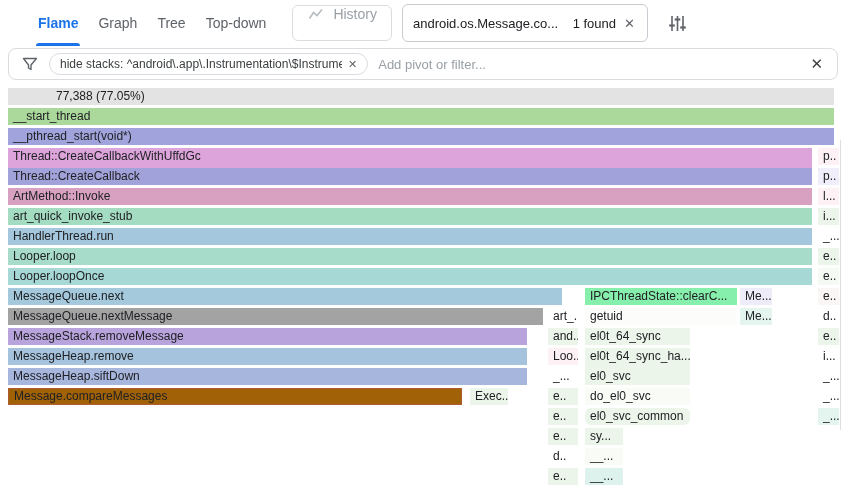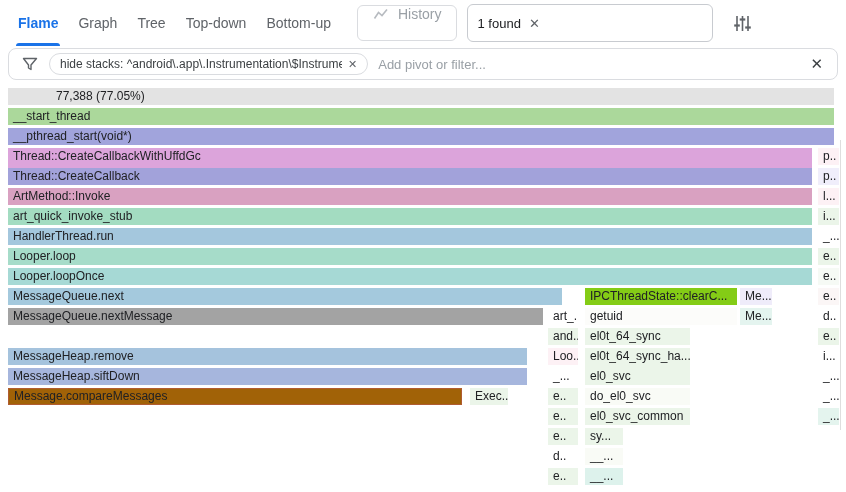--- a/index.html
+++ b/index.html
@@ -1,21 +1,21 @@
 <!DOCTYPE html>
 <html><head>
 <meta charset="utf-8">
 <style>
   * { margin:0; padding:0; box-sizing:border-box; }
   html,body { background:#fff; }
   body { font-family:"Liberation Sans", sans-serif; color:#202124; }
   .app { position:relative; width:846px; height:492px; background:#fff; overflow:hidden; }
 
   
-  .topbar { position:relative; height:46px; display:flex; align-items:center; padding-left:8px; }
+  .topbar { position:relative; height:46px; display:flex; align-items:center; padding-left:28px; }
   .tabs { display:flex; height:100%; }
   .tab { position:relative; border:none; background:none; font-family:inherit;
          font-size:14px; color:#5f6368; padding:0 10px; height:100%; cursor:pointer; }
   .tab.active { color:#1a73e8; font-weight:bold; }
   .tab.active::after { content:""; position:absolute; left:8px; right:8px; bottom:0;
          height:3px; background:#1a73e8; border-radius:3px 3px 0 0; }
   .history-btn { display:flex; align-items:flex-start; gap:8px; margin-left:16px;
          height:36px; padding:0 14px; border:1px solid #dadce0; border-radius:6px;
          background:#fff; color:#9aa0a6; font-family:inherit; font-size:14px; }
   .searchbox { display:flex; align-items:center; margin-left:10px; width:246px; height:38px;
@@ -50,31 +50,31 @@
 <body>
 
 <div class="app">
 
   <header class="topbar">
     <nav class="tabs">
         <button class="tab active">Flame</button>
         <button class="tab">Graph</button>
         <button class="tab">Tree</button>
         <button class="tab">Top-down</button>
-        <button class="tab">Bottom-up</button>
       </nav>
 
     <button class="history-btn">
       <svg width="18" height="16" viewBox="0 0 16 16">
         <polyline points="1.5,12.5 5.5,6.5 9,9.5 14,3.5" fill="none" stroke="#b7bbc0" stroke-width="1.6"></polyline>
       </svg>
       <span>History</span>
     </button>
 
     <div class="searchbox">
+      <span class="search-value">android.os.Message.co...</span>
       <span class="search-count">1 found</span>
       <span class="icon-x">✕</span>
     </div>
 
     <span class="tune-wrap">
       <svg width="22" height="22" viewBox="0 0 22 22">
         <g stroke="#5f6368" stroke-width="1.6" fill="none">
           <line x1="6" y1="4" x2="6" y2="19"></line>
           <line x1="3.2" y1="13.5" x2="8.8" y2="13.5" stroke-width="2.2"></line>
           <line x1="11.5" y1="4" x2="11.5" y2="19"></line>
@@ -113,46 +113,47 @@
       <div class="frame" style="left: 818px; top: 100px; width: 21px; height: 17px; background: rgb(253, 241, 245);">l...</div>
       <div class="frame" style="left: 8px; top: 120px; width: 804px; height: 17px; background: rgb(163, 220, 193);">art_quick_invoke_stub</div>
       <div class="frame" style="left: 818px; top: 120px; width: 21px; height: 17px; background: rgb(235, 245, 233);">i...</div>
       <div class="frame" style="left: 8px; top: 140px; width: 804px; height: 17px; background: rgb(164, 199, 221);">HandlerThread.run</div>
       <div class="frame" style="left: 818px; top: 140px; width: 21px; height: 17px; background: rgb(255, 255, 255);">_...</div>
       <div class="frame" style="left: 8px; top: 160px; width: 804px; height: 17px; background: rgb(166, 220, 201);">Looper.loop</div>
       <div class="frame" style="left: 818px; top: 160px; width: 21px; height: 17px; background: rgb(235, 245, 233);">e..</div>
       <div class="frame" style="left: 8px; top: 180px; width: 804px; height: 17px; background: rgb(166, 217, 213);">Looper.loopOnce</div>
       <div class="frame" style="left: 818px; top: 180px; width: 21px; height: 17px; background: rgb(246, 250, 245);">e..</div>
       <div class="frame" style="left: 8px; top: 200px; width: 554px; height: 17px; background: rgb(164, 201, 221);">MessageQueue.next</div>
-      <div class="frame" style="left: 585px; top: 200px; width: 152px; height: 17px; background: #84cc16;">IPCThreadState::clearC...</div>
+      <div class="frame" style="left: 585px; top: 200px; width: 152px; height: 17px; background: #86efac;">IPCThreadState::clearC...</div>
       <div class="frame" style="left: 740px; top: 200px; width: 32px; height: 17px; background: rgb(239, 236, 250);">Me...</div>
       <div class="frame" style="left: 818px; top: 200px; width: 21px; height: 17px; background: rgb(251, 246, 246);">e..</div>
       <div class="frame" style="left: 8px; top: 220px; width: 535px; height: 17px; background: #a3a3a3;">MessageQueue.nextMessage</div>
       <div class="frame" style="left: 548px; top: 220px; width: 30px; height: 17px; background: rgb(255, 255, 255);">art_...</div>
       <div class="frame" style="left: 585px; top: 220px; width: 152px; height: 17px; background: rgb(252, 252, 250);">getuid</div>
       <div class="frame" style="left: 740px; top: 220px; width: 32px; height: 17px; background: rgb(228, 244, 239);">Me...</div>
       <div class="frame" style="left: 818px; top: 220px; width: 21px; height: 17px; background: rgb(255, 255, 255);">d..</div>
+      <div class="frame" style="left: 8px; top: 240px; width: 519px; height: 17px; background: rgb(185, 163, 221);">MessageStack.removeMessage</div>
       <div class="frame" style="left: 548px; top: 240px; width: 30px; height: 17px; background: rgb(235, 245, 233);">and...</div>
       <div class="frame" style="left: 585px; top: 240px; width: 105px; height: 17px; background: rgb(235, 245, 233);">el0t_64_sync</div>
       <div class="frame" style="left: 818px; top: 240px; width: 21px; height: 17px; background: rgb(235, 245, 233);">e..</div>
       <div class="frame" style="left: 8px; top: 260px; width: 519px; height: 17px; background: rgb(165, 195, 221);">MessageHeap.remove</div>
       <div class="frame" style="left: 548px; top: 260px; width: 30px; height: 17px; background: rgb(253, 241, 245);">Loo...</div>
       <div class="frame" style="left: 585px; top: 260px; width: 105px; height: 32px; background: rgb(235, 245, 233);">el0t_64_sync_ha...</div>
       <div class="frame" style="left: 818px; top: 260px; width: 21px; height: 17px; background: rgb(255, 255, 255);">i...</div>
       <div class="frame" style="left: 8px; top: 280px; width: 519px; height: 17px; background: rgb(166, 182, 221);">MessageHeap.siftDown</div>
       <div class="frame" style="left: 548px; top: 280px; width: 30px; height: 17px; background: rgb(255, 255, 255);">_...</div>
       <div class="frame" style="left: 585px; top: 280px; width: 105px; height: 17px; background: rgb(235, 245, 233);">el0_svc</div>
       <div class="frame" style="left: 818px; top: 280px; width: 21px; height: 17px; background: rgb(255, 255, 255);">_...</div>
       <div class="frame selected" style="left: 8px; top: 300px; width: 454px; height: 17px; background: #a16207;">Message.compareMessages</div>
       <div class="frame" style="left: 470px; top: 300px; width: 38px; height: 17px; background: rgb(235, 245, 233);">Exec...</div>
       <div class="frame" style="left: 548px; top: 300px; width: 30px; height: 17px; background: rgb(235, 245, 233);">e..</div>
       <div class="frame" style="left: 585px; top: 300px; width: 105px; height: 17px; background: rgb(249, 251, 246);">do_el0_svc</div>
       <div class="frame" style="left: 818px; top: 300px; width: 21px; height: 17px; background: rgb(255, 255, 255);">_...</div>
       <div class="frame" style="left: 548px; top: 320px; width: 30px; height: 17px; background: rgb(235, 245, 233);">e..</div>
-      <div class="frame" style="left: 585px; top: 320px; width: 105px; height: 17px; background: rgb(235, 245, 233);">el0_svc_common</div>
+      <div class="frame" style="left: 585px; top: 320px; width: 105px; height: 17px; background: rgb(235, 245, 233); border-radius: 6px;">el0_svc_common</div>
       <div class="frame" style="left: 818px; top: 320px; width: 21px; height: 17px; background: rgb(228, 244, 238);">_...</div>
       <div class="frame" style="left: 548px; top: 340px; width: 30px; height: 17px; background: rgb(235, 245, 233);">e..</div>
       <div class="frame" style="left: 585px; top: 340px; width: 38px; height: 17px; background: rgb(235, 245, 233);">sy...</div>
       <div class="frame" style="left: 548px; top: 360px; width: 30px; height: 17px; background: rgb(255, 255, 255);">d..</div>
       <div class="frame" style="left: 585px; top: 360px; width: 38px; height: 17px; background: rgb(249, 251, 246);">__...</div>
       <div class="frame" style="left: 548px; top: 380px; width: 30px; height: 17px; background: rgb(235, 245, 233);">e..</div>
       <div class="frame" style="left: 585px; top: 380px; width: 38px; height: 17px; background: rgb(221, 242, 236);">__...</div>
     </div>
 
 </div>

